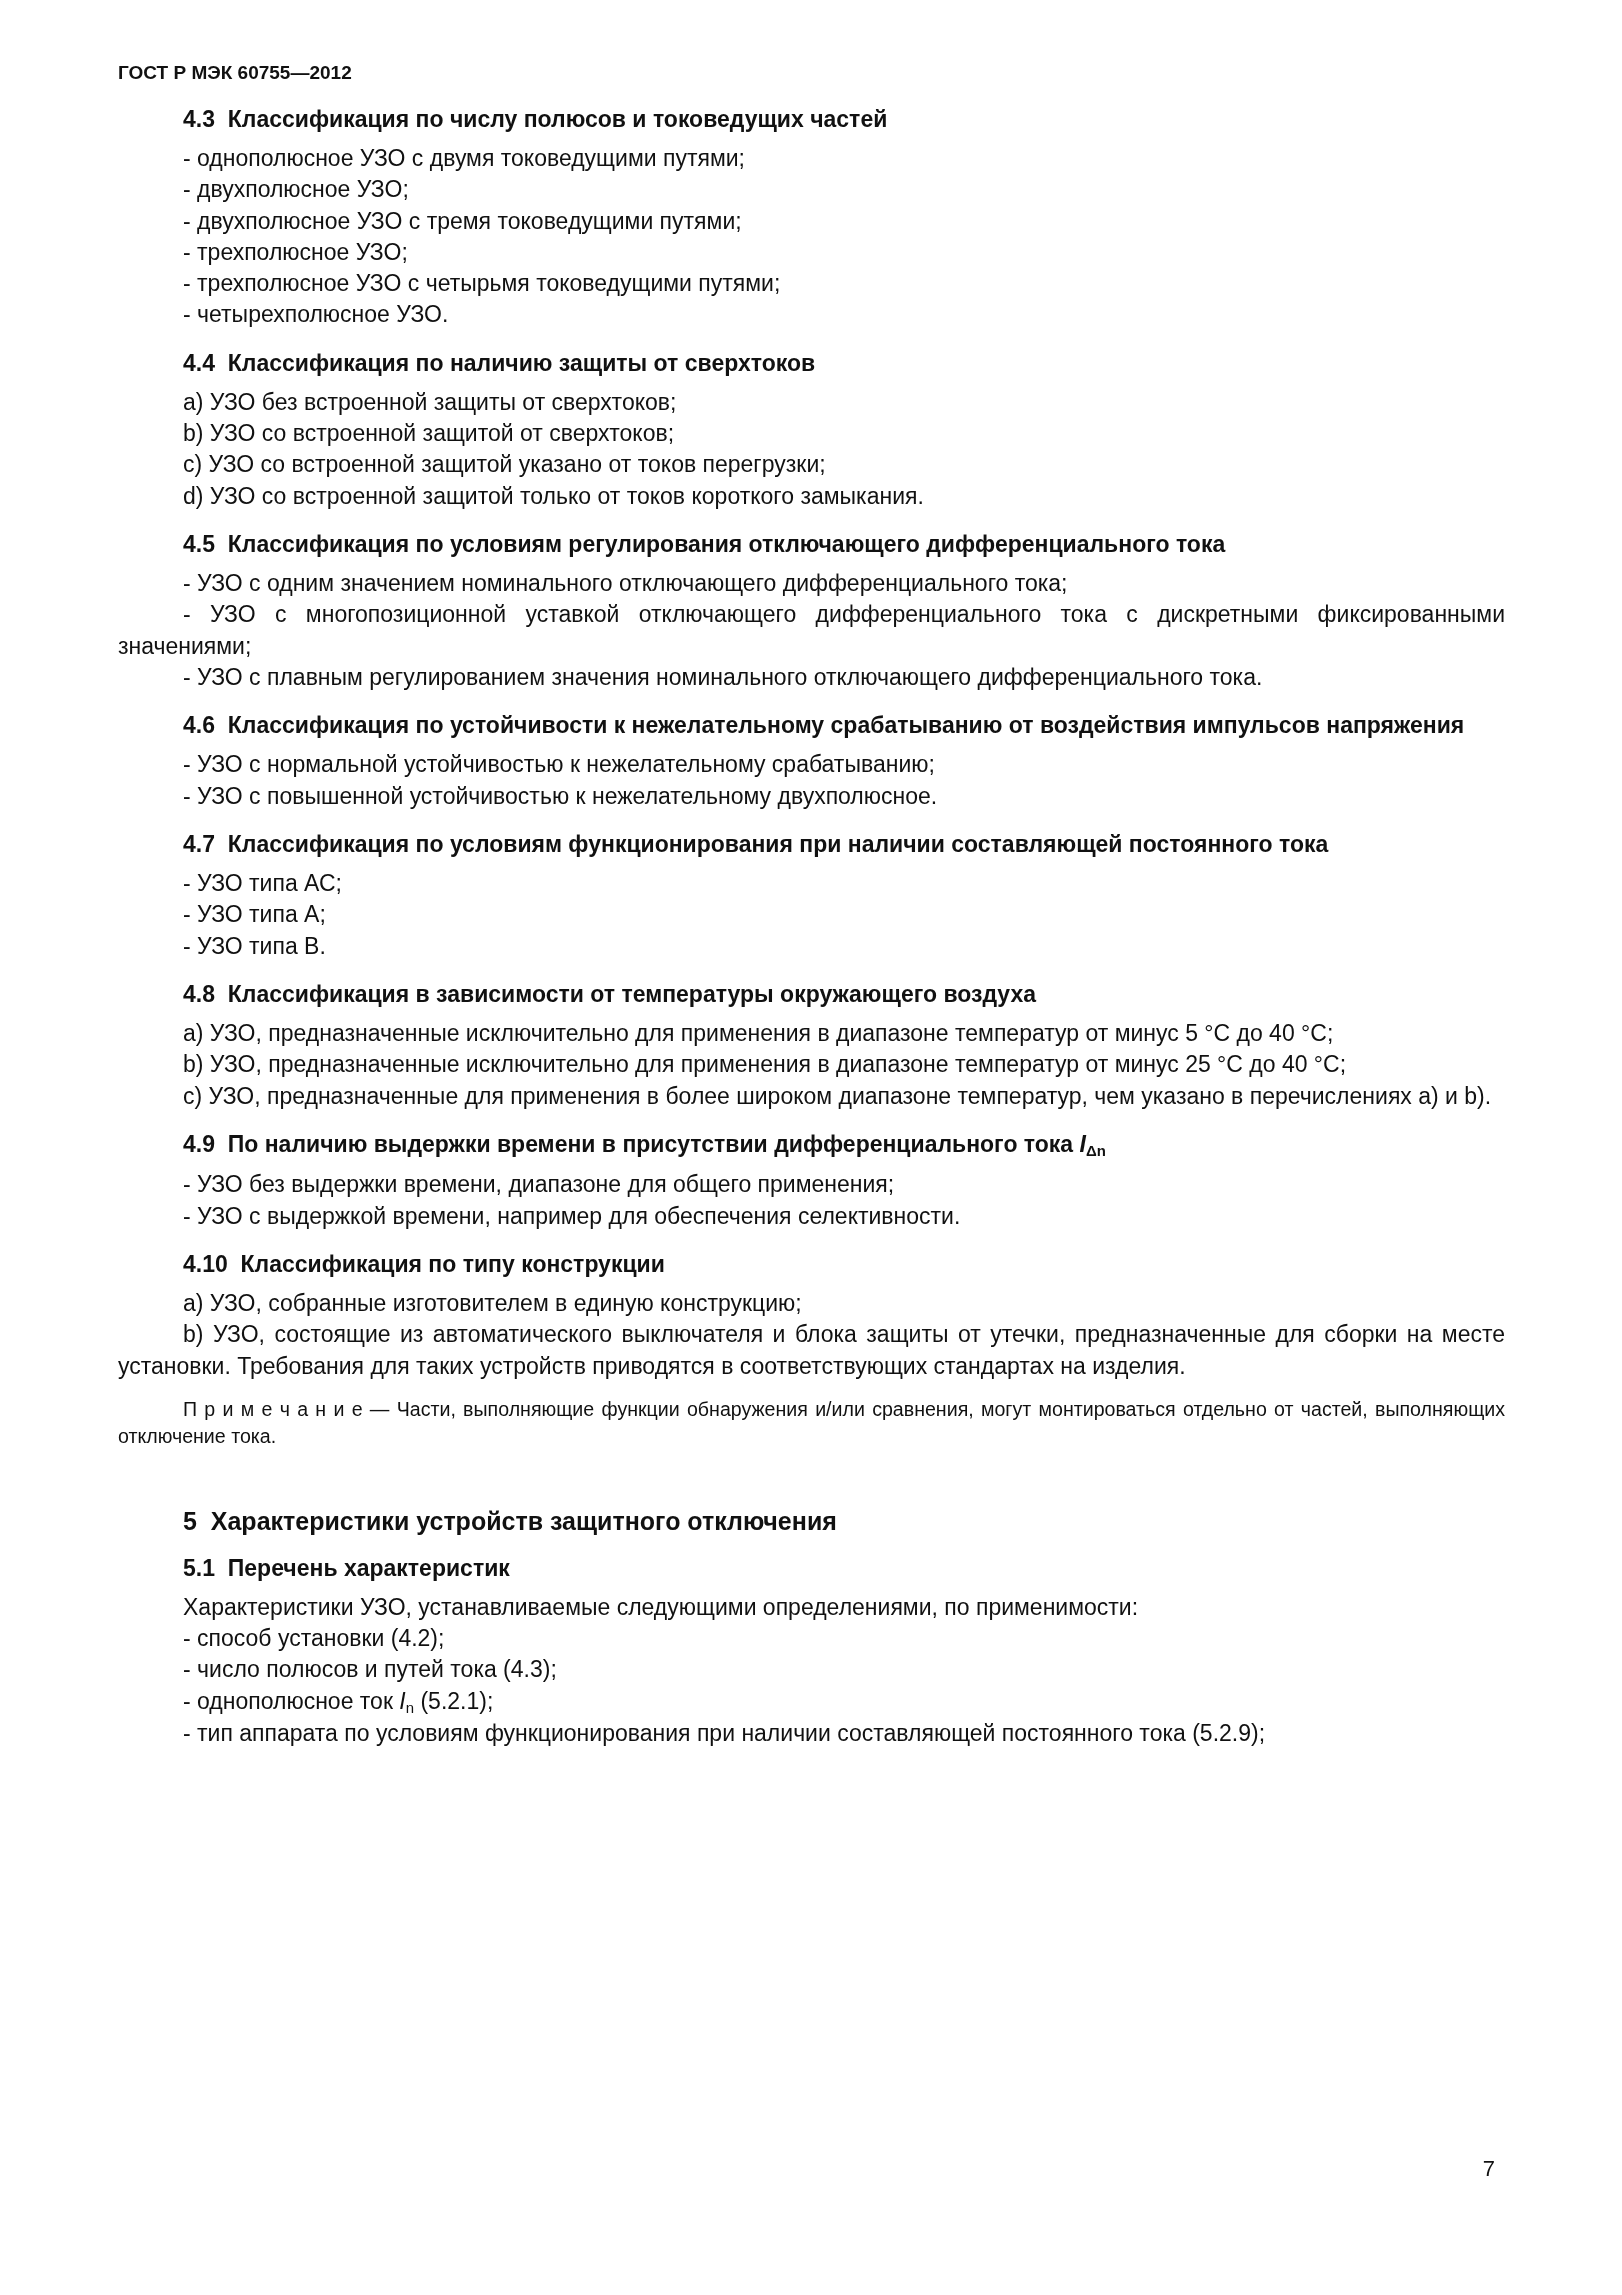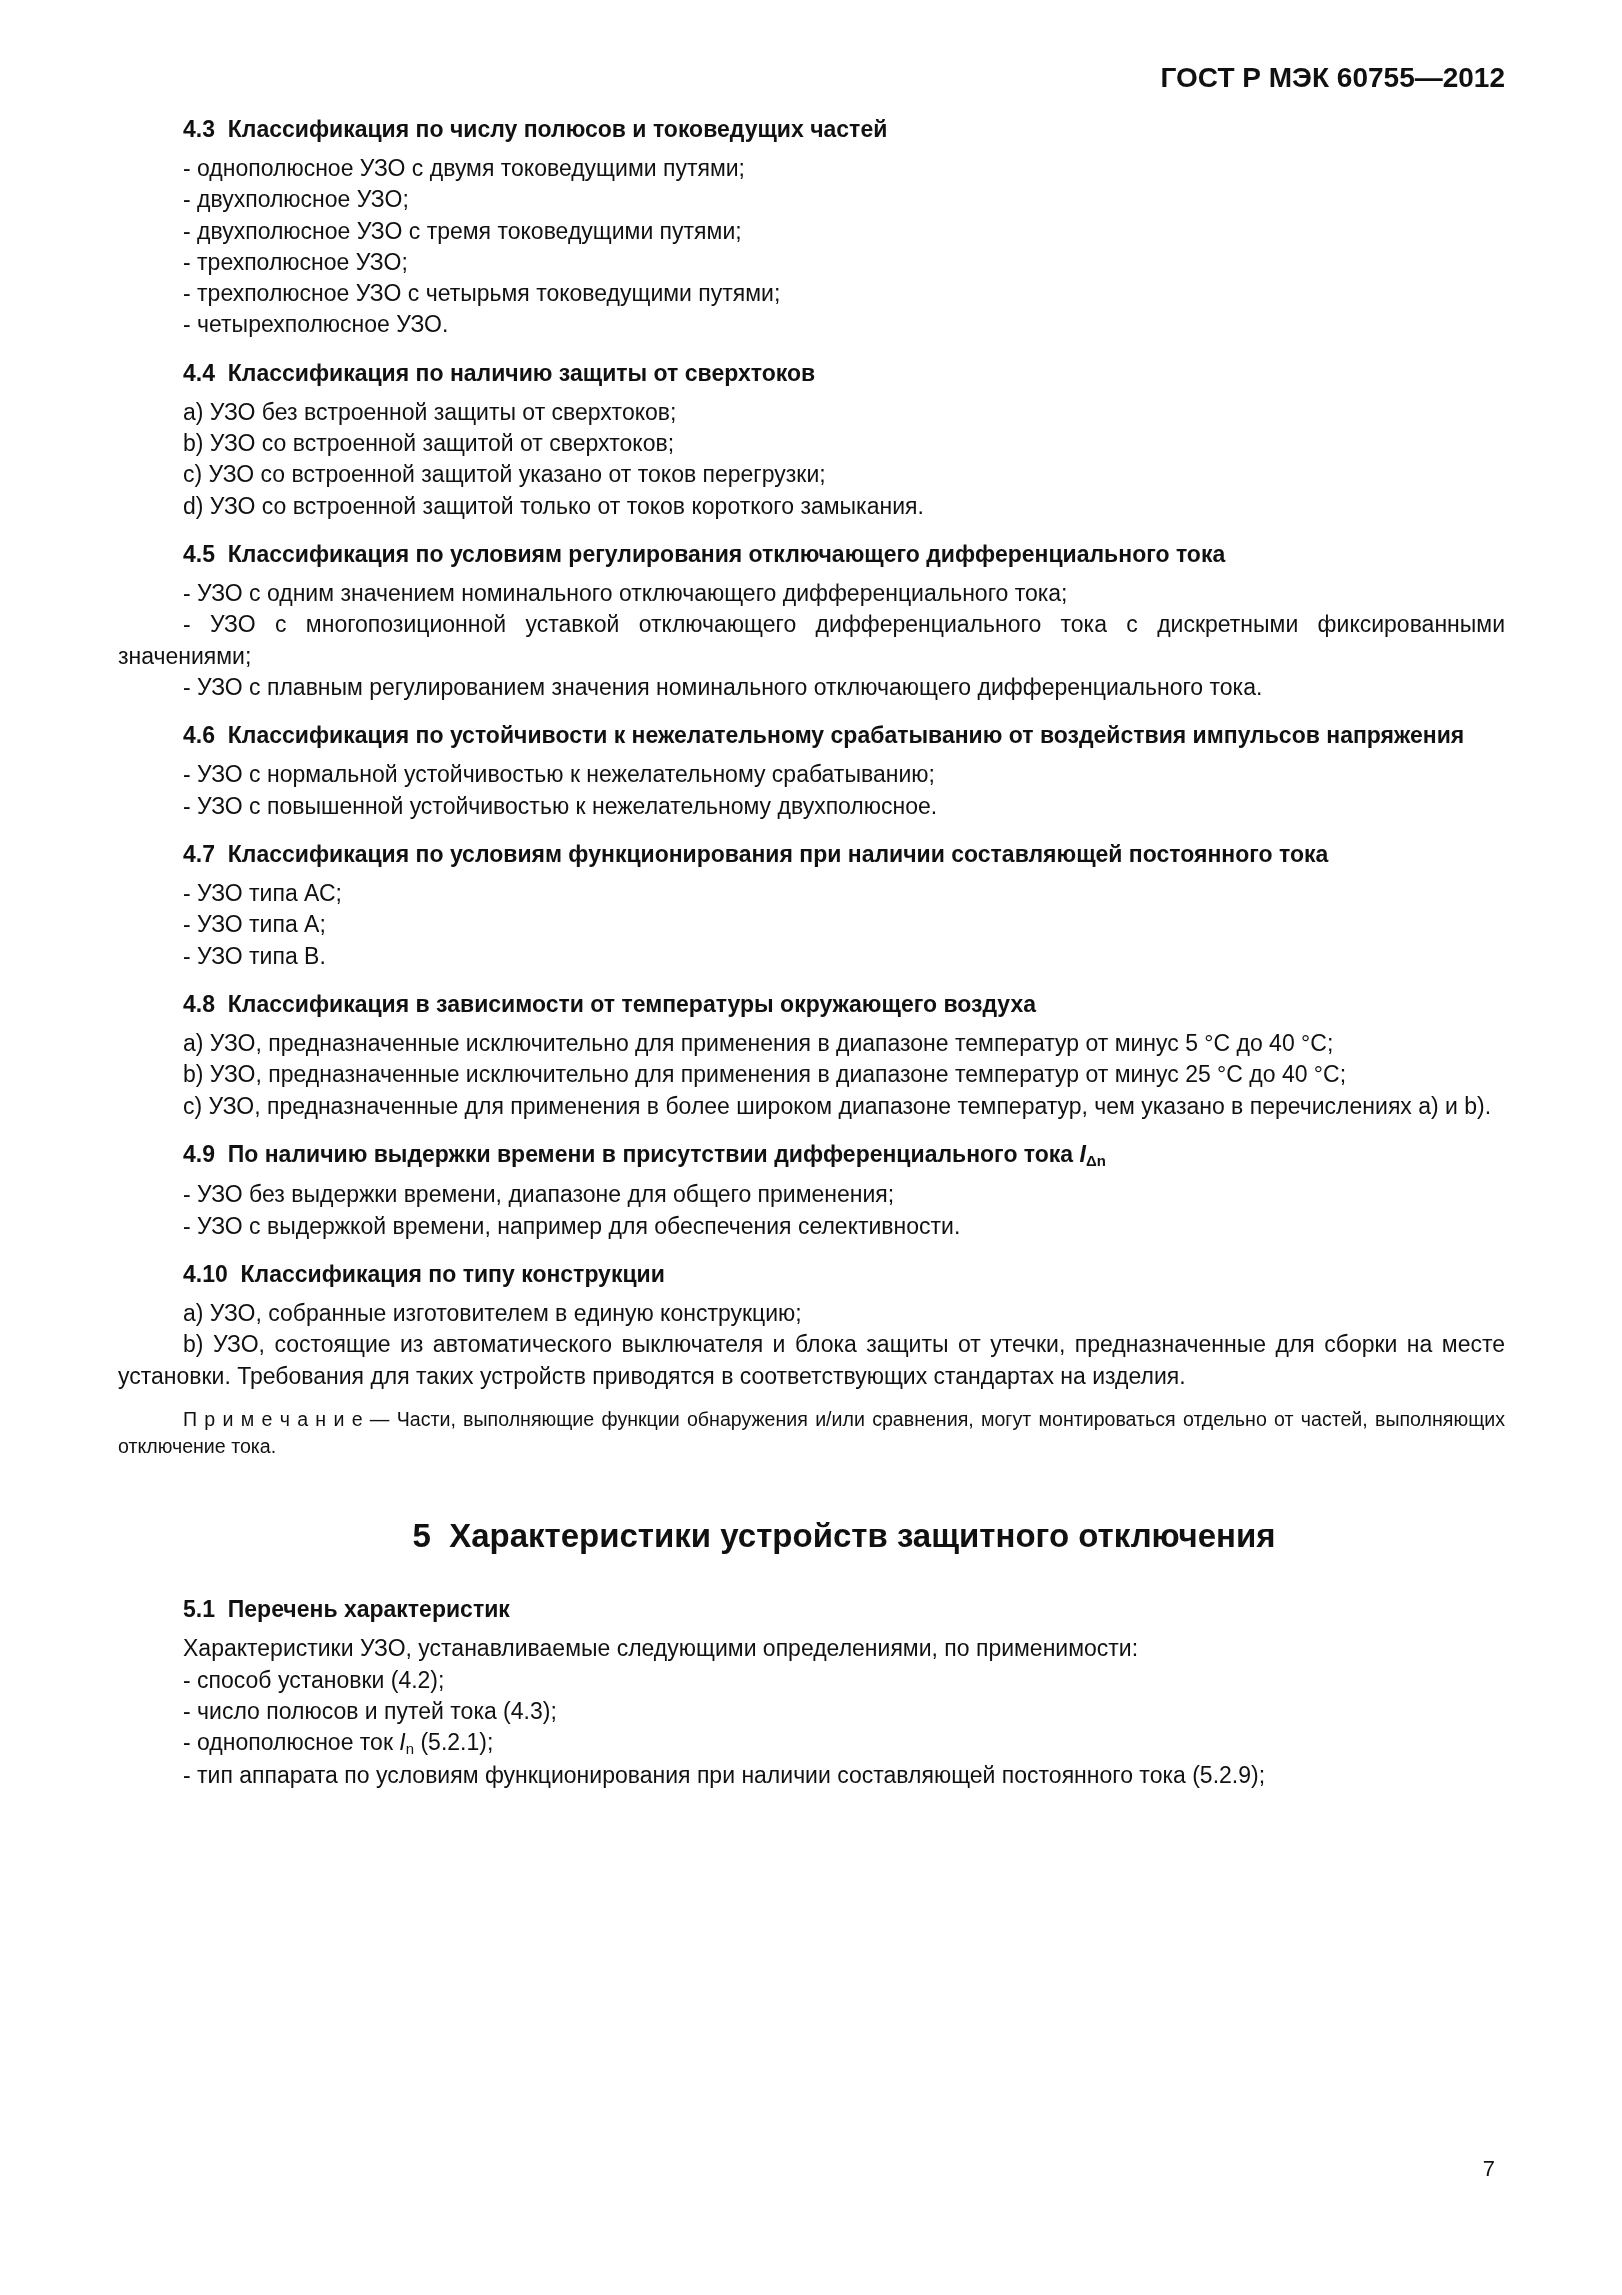--- a/index.html
+++ b/index.html
@@ -8,39 +8,38 @@
     height: 2295px;
     background: #ffffff;
     color: #111111;
     font-family: "Liberation Sans", sans-serif;
     font-size: 23px;
     position: relative;
     box-sizing: border-box;
     padding: 62px 118px 0 118px;
   }
   .doc-header {
-    text-align: right;
     font-weight: bold;
-    font-size: 28px;
+    font-size: 19px;
     margin-bottom: 20px;
   }
   .blk {
     text-align: justify;
     text-indent: 65px;
     line-height: 1.36;
   }
   .h {
     font-weight: bold;
     margin: 17px 0 7.9px 0;
   }
   .ch {
     font-weight: bold;
-    font-size: 33px;
-    margin: 56px 0 39px 0;
-    text-align: center;
+    font-size: 25px;
+    margin: 56px 0 17px 0;
+    text-align: left;
     line-height: 1.2;
   }
   .note {
     font-size: 19.6px;
     margin: 14.4px 0 17px 0;
   }
   .i { font-style: italic; }
   .sub {
     font-size: 65%;
     vertical-align: -0.3em;

